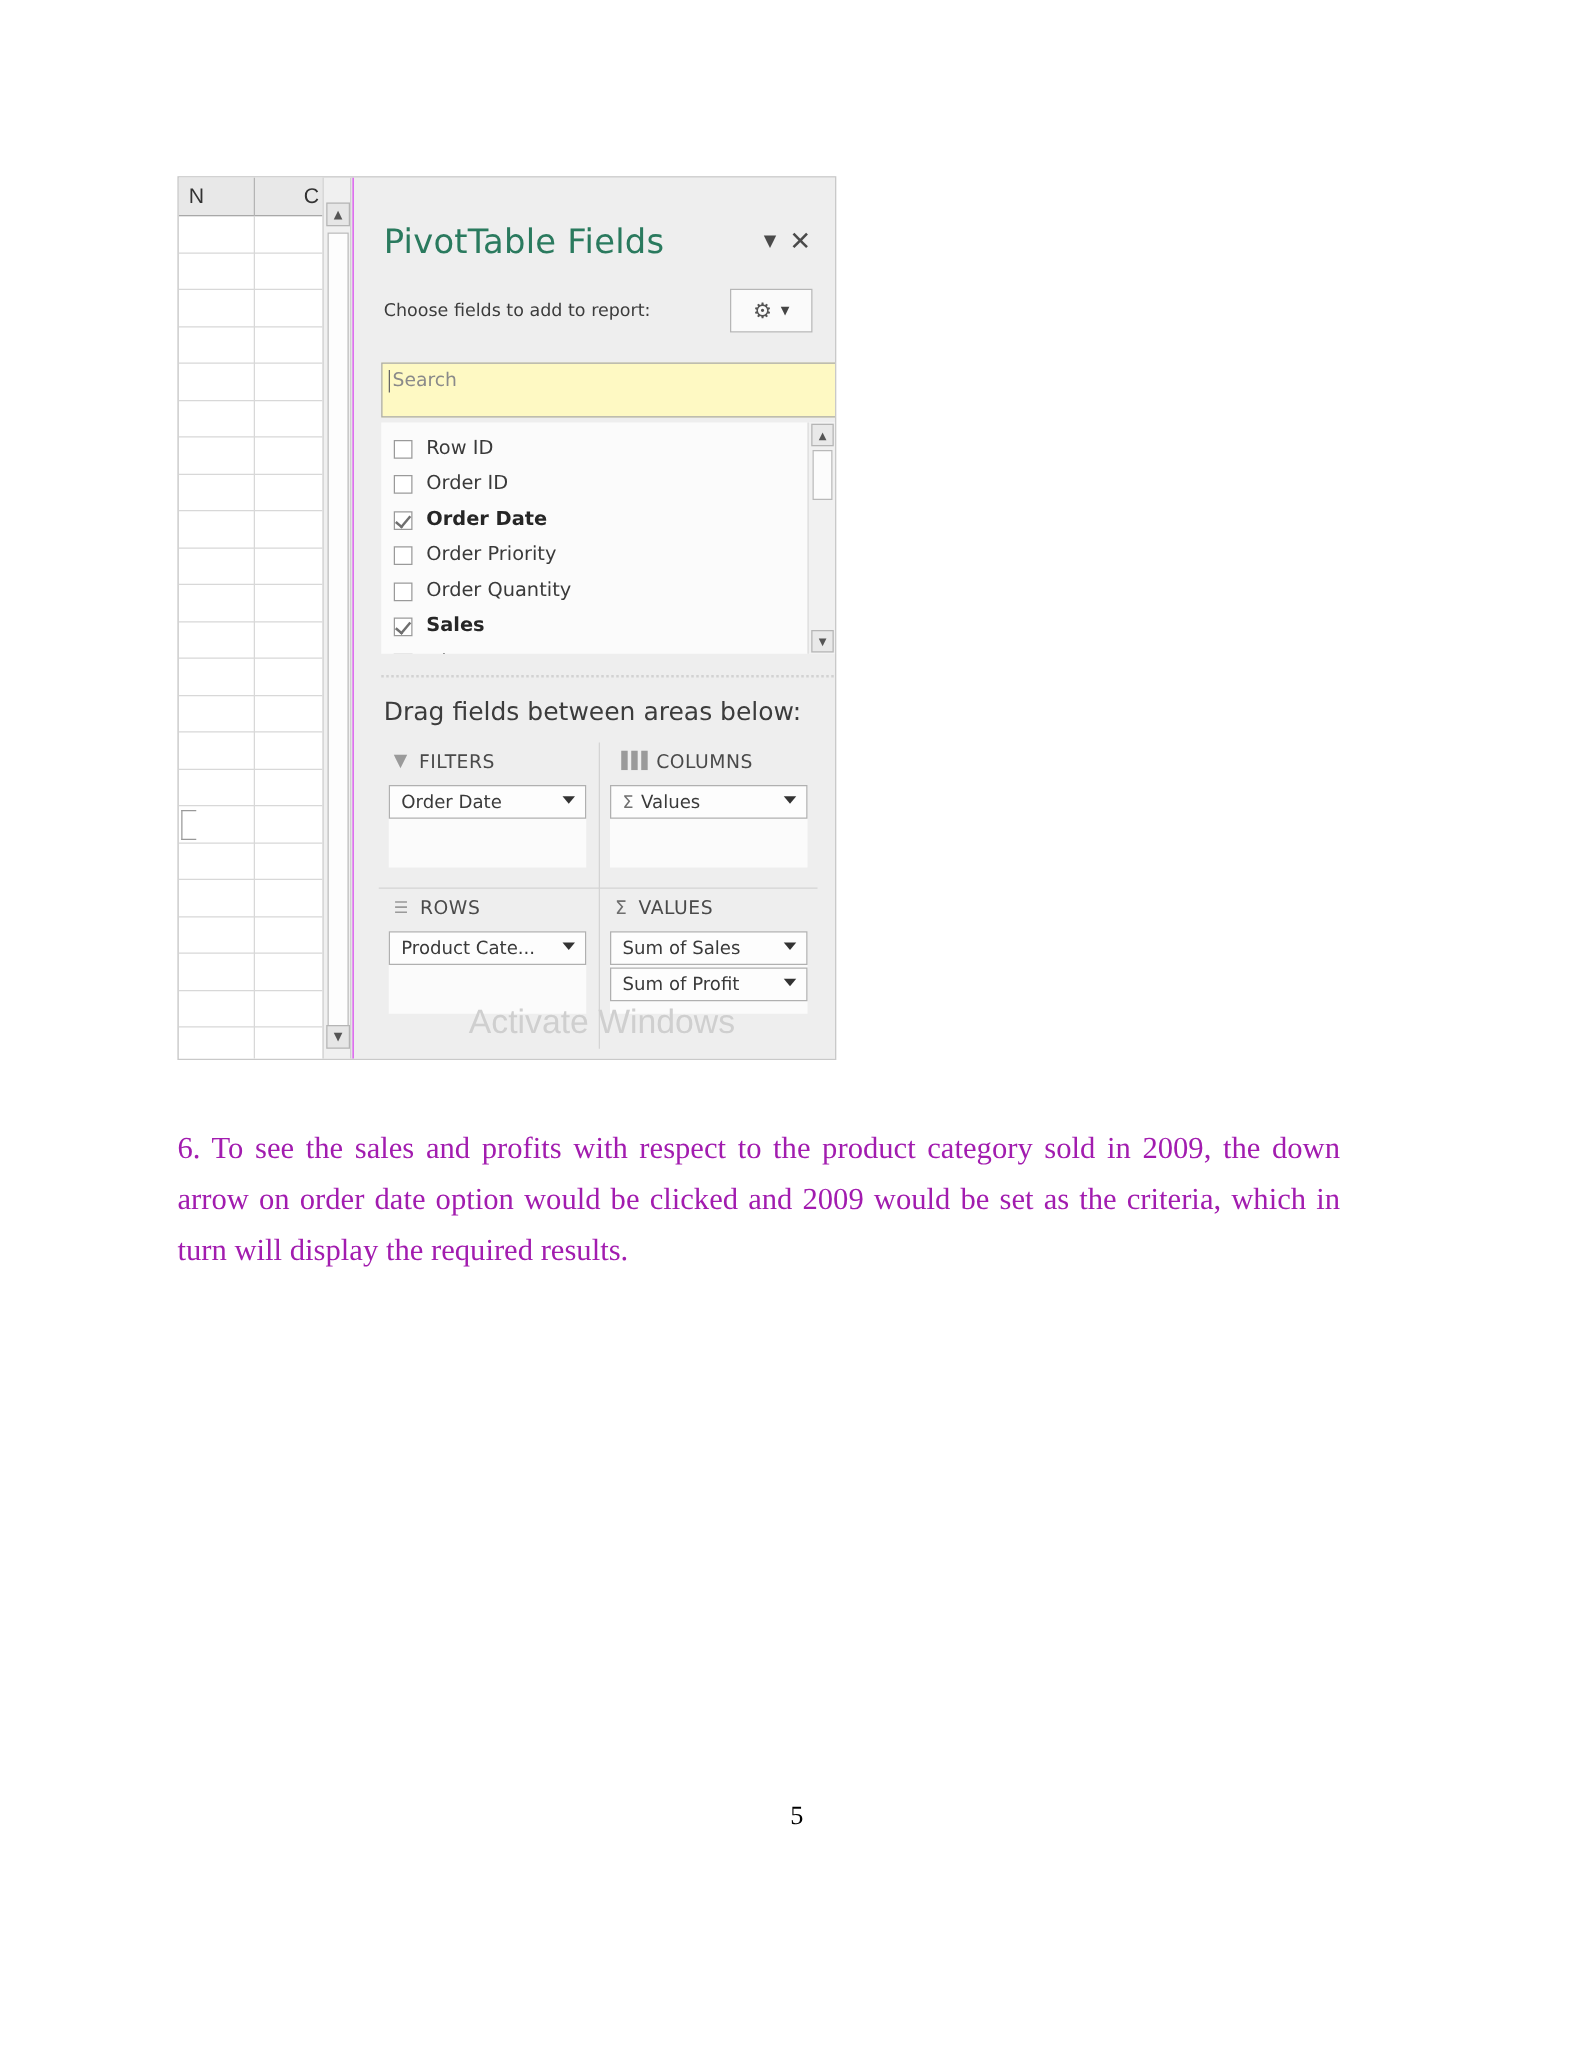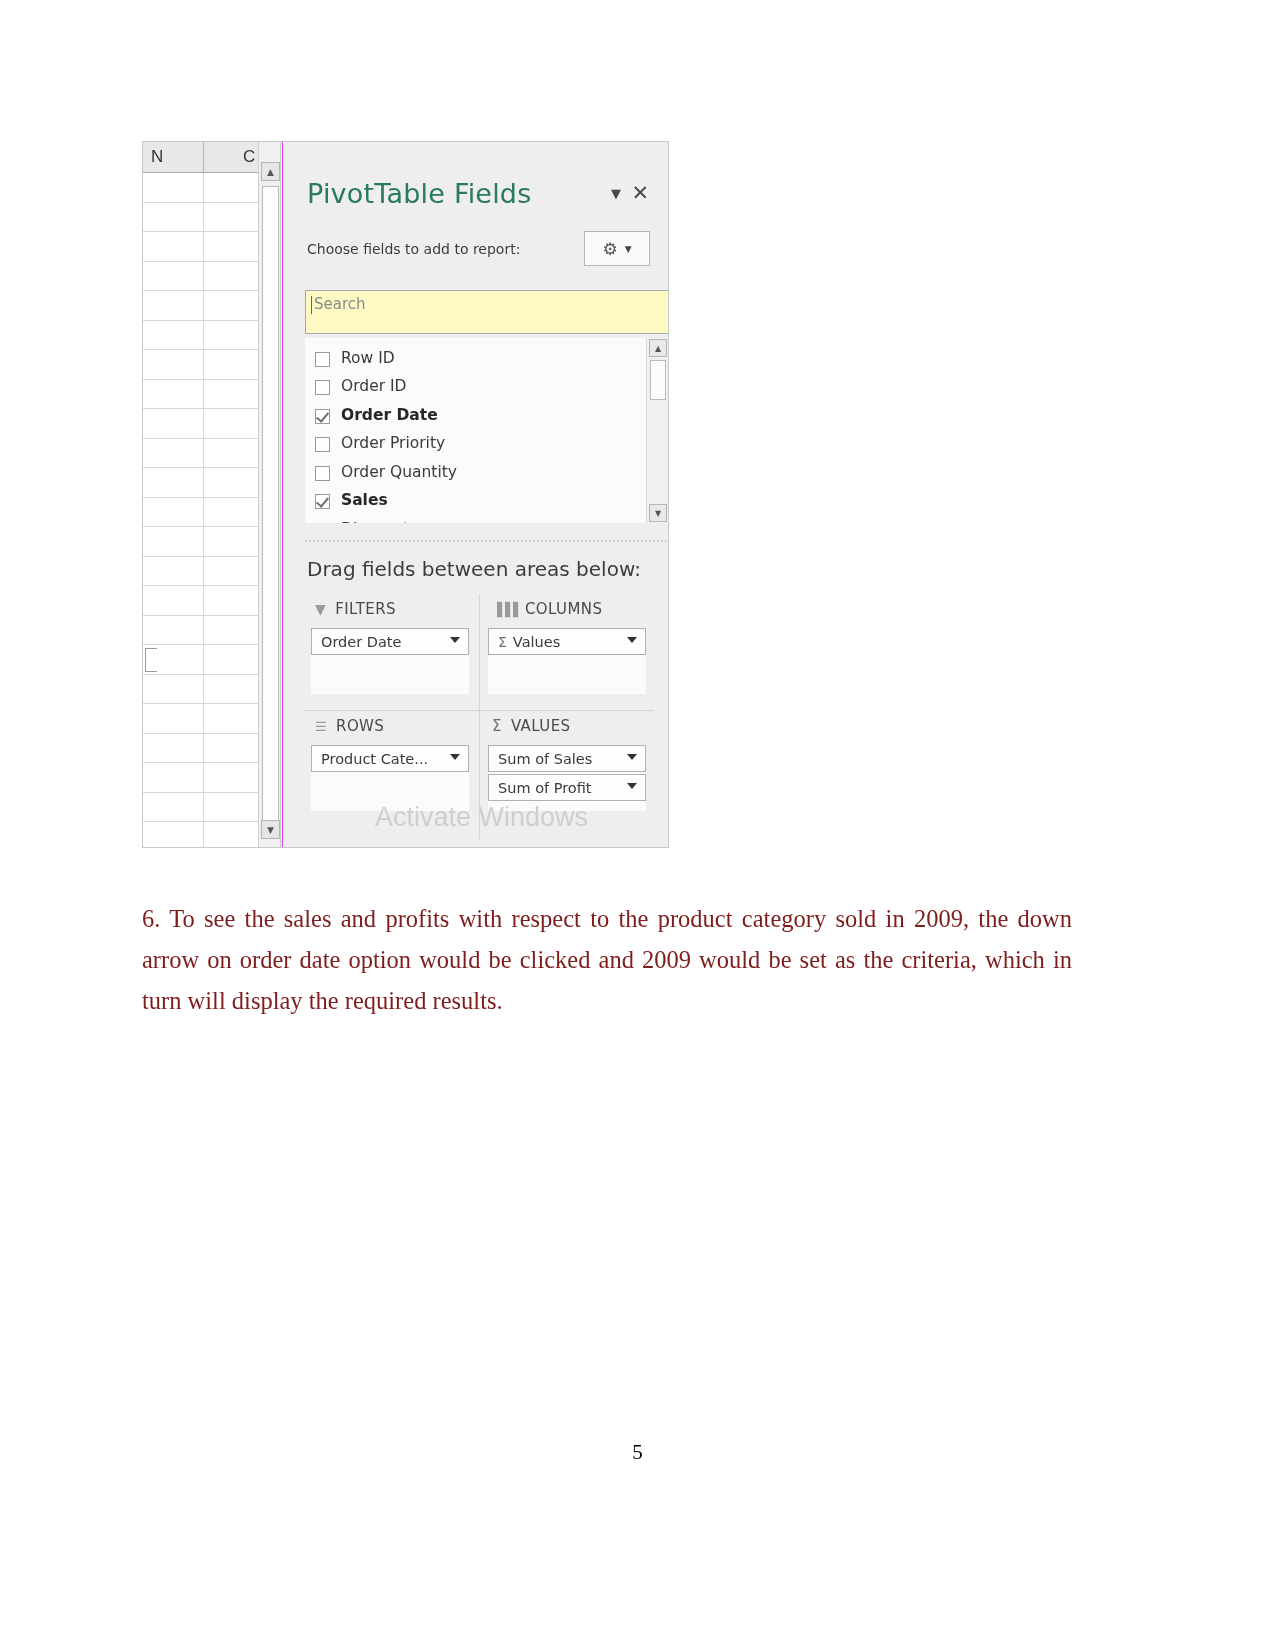--- a/index.html
+++ b/index.html
@@ -250,21 +250,21 @@
   }
 
   
   .para {
     position:absolute;
     left:142px; top:873px;
     width:930px;
     font-family:"Liberation Serif", serif;
     font-size:24.5px;
     line-height:41px;
-    color:#7f1d1d;
+    color:#a21caf;
     text-align:justify;
   }
   .page-number {
     position:absolute;
     left:0; right:0; top:1440px;
     text-align:center;
     font-family:"Liberation Serif", serif;
     font-size:21px;
     color:#000;
   }

